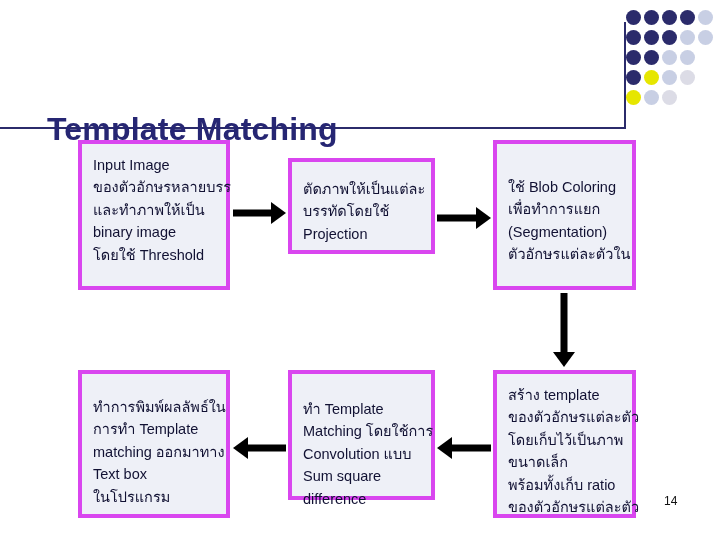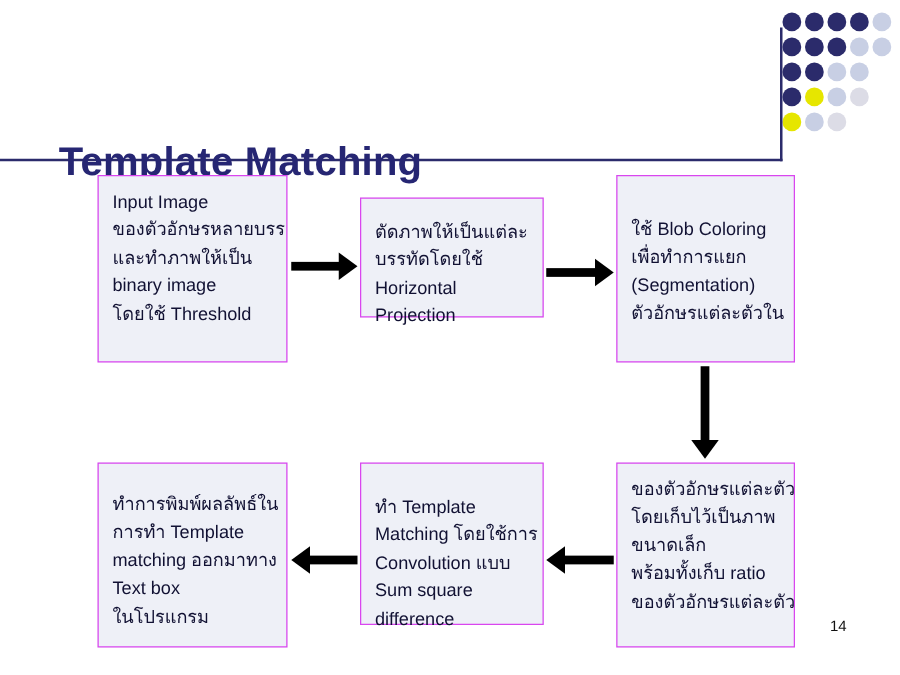--- a/index.html
+++ b/index.html
@@ -58,21 +58,21 @@
     color: #262673;
     letter-spacing: 0.2px;
     white-space: nowrap;
     margin-top: 48px;
   }
 
   
   .box {
     position: absolute;
     background: #eef0f7;
-    border: 1px solid #d946ef;
+    border: 4px solid #d946ef;
     box-sizing: border-box;
     color: #111133;
     font-size: 14.5px;
     line-height: 1.55;
     padding: 10px 11px 8px 11px;
   }
   .box span.ln { display: block; white-space: nowrap; }
 
   
   .arrow-h, .arrow-v {
@@ -170,32 +170,32 @@
   <span class="ln">Input Image</span>
   <span class="ln">ของตัวอักษรหลายบรร</span>
   <span class="ln">และทำภาพให้เป็น</span>
   <span class="ln">binary image</span>
   <span class="ln">โดยใช้ Threshold</span>
 </div>
 
 <div class="box" style="left:288px; top:158px; width:147px; height:96px; padding-top:16px;">
   <span class="ln">ตัดภาพให้เป็นแต่ละ</span>
   <span class="ln">บรรทัดโดยใช้</span>
-  <span class="ln">Horizontal</span>
   <span class="ln">Projection</span>
 </div>
 
 <div class="box" style="left:493px; top:140px; width:143px; height:150px; padding-top:32px;">
   <span class="ln">ใช้ Blob Coloring</span>
   <span class="ln">เพื่อทำการแยก</span>
   <span class="ln">(Segmentation)</span>
   <span class="ln">ตัวอักษรแต่ละตัวใน</span>
 </div>
 
 <div class="box" style="left:493px; top:370px; width:143px; height:148px;">
+  <span class="ln">สร้าง template</span>
   <span class="ln">ของตัวอักษรแต่ละตัว</span>
   <span class="ln">โดยเก็บไว้เป็นภาพ</span>
   <span class="ln">ขนาดเล็ก</span>
   <span class="ln">พร้อมทั้งเก็บ ratio</span>
   <span class="ln">ของตัวอักษรแต่ละตัว</span>
 </div>
 
 <div class="box" style="left:288px; top:370px; width:147px; height:130px; padding-top:24px;">
   <span class="ln">ทำ Template</span>
   <span class="ln">Matching โดยใช้การ</span>

